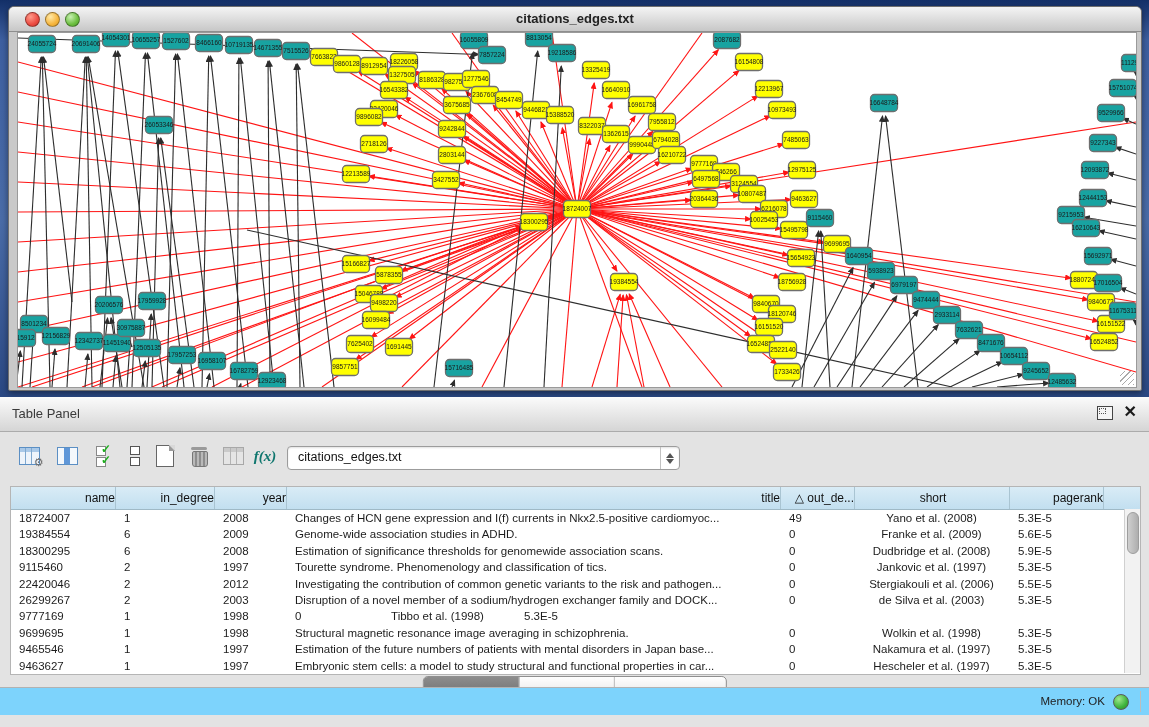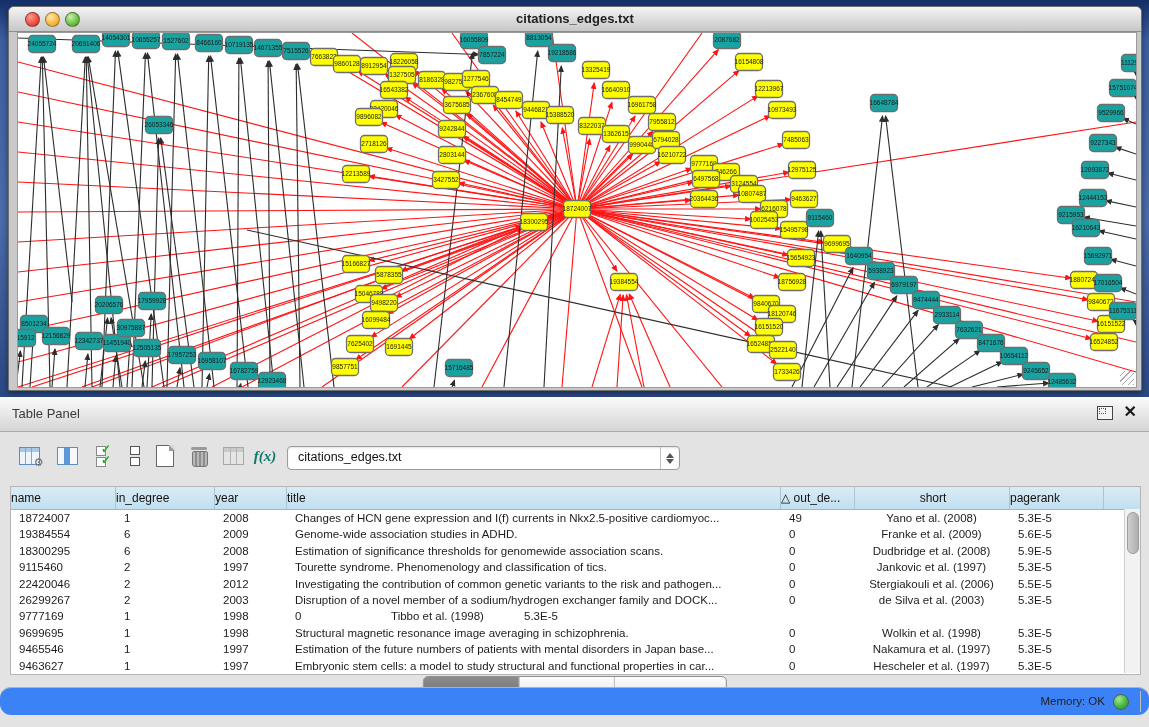--- a/index.html
+++ b/index.html
@@ -38,38 +38,38 @@
     border:1px solid #9c9c9c;border-radius:4px;box-shadow:inset 0 1px 2px rgba(0,0,0,.12);}
   .combo-text{position:absolute;left:10px;top:3px;font-size:12.5px;color:#111;}
   .combo-stepper{position:absolute;right:0;top:0;width:18px;height:100%;border-left:1px solid #c2c2c2;
     display:flex;flex-direction:column;align-items:center;justify-content:center;gap:1px;}
   .arr-up{width:0;height:0;border-left:4px solid transparent;border-right:4px solid transparent;border-bottom:5px solid #555;}
   .arr-dn{width:0;height:0;border-left:4px solid transparent;border-right:4px solid transparent;border-top:5px solid #555;}
 
   
   .table{position:absolute;left:10px;top:89px;width:1129px;height:187px;background:#fff;border:1px solid #b5b5b5;}
   .thead{display:flex;height:22px;background:linear-gradient(#d9ecf6,#c2dff0);border-bottom:1px solid #9fb9c6;}
-  .th{font-size:12px;color:#111;text-align:left;line-height:22px;border-right:1px solid #a9c4d2;overflow:hidden;white-space:nowrap;box-sizing:border-box;}
+  .th{font-size:12px;color:#111;text-align:right;line-height:22px;border-right:1px solid #a9c4d2;overflow:hidden;white-space:nowrap;box-sizing:border-box;}
   .tbody{position:relative;height:164px;overflow:hidden;}
   .tr{display:flex;height:16.4px;}
   .td{font-size:11.5px;color:#1c1c1c;line-height:16.4px;white-space:nowrap;overflow:hidden;box-sizing:border-box;padding:0 4px 0 8px;}
   .c0{width:105px}.c1{width:99px}.c2{width:72px}.c3{width:494px}.c4{width:74px}.c5{width:155px;text-align:center;padding-left:2px}.c6{width:94px}.c7{flex:1;border-right:none}
   .vscroll{position:absolute;right:0;top:22px;width:15px;height:164px;background:#f2f2f2;border-left:1px solid #d0d0d0;}
   .vthumb{position:absolute;left:2px;top:3px;width:10px;height:40px;border-radius:6px;background:linear-gradient(90deg,#cfcfcf,#aeaeae);border:1px solid #9d9d9d;}
 
   
   .tabstrip{position:absolute;left:0;top:277px;width:1149px;height:26px;}
   .segments{position:absolute;left:50%;top:2px;transform:translateX(-50%);display:flex;height:21px;
     border:1px solid #8f8f8f;border-radius:5px;overflow:hidden;background:linear-gradient(#fefefe,#e4e4e4);box-shadow:0 1px 0 rgba(255,255,255,.7);}
   .seg{font-size:12.5px;color:#222;line-height:21px;padding:7px 16px;border-right:1px solid #b9b9b9;}
   .seg:last-child{border-right:none;}
   .seg.active{background:linear-gradient(#8d8d8d,#6e6e6e);color:#f3f3f3;}
 
   
-  .statusbar{position:absolute;left:0;top:290px;width:1149px;height:27px;background:#3b82f6;border-top:1px solid #b2b2b2;border-radius:11px;}
+  .statusbar{position:absolute;left:0;top:290px;width:1149px;height:27px;background:#7dd3fc;border-top:1px solid #b2b2b2;}
   .mem-label{position:absolute;right:44px;top:7px;font-size:11.5px;color:#222;}
   .mem-led{position:absolute;right:20px;top:6px;width:14px;height:14px;border-radius:50%;
     background:radial-gradient(circle at 35% 30%,#9fe98b,#3db33d 60%,#2a8a2a);border:1px solid #5a5a5a;}
   .sb-div{position:absolute;right:8px;top:3px;width:1px;height:21px;background:#bdbdbd;}
 
   
   .i-grid{width:19px;height:16px;border:1.5px solid #5b8fc4;background:
     linear-gradient(#aac9e8,#aac9e8) 0 0/100% 4px no-repeat,#eef4fb;position:relative;}
   .i-grid:before,.i-grid:after{content:"";position:absolute;background:#7fa8cf;}
   .i-grid:before{left:5px;top:0;width:1px;height:100%;}

